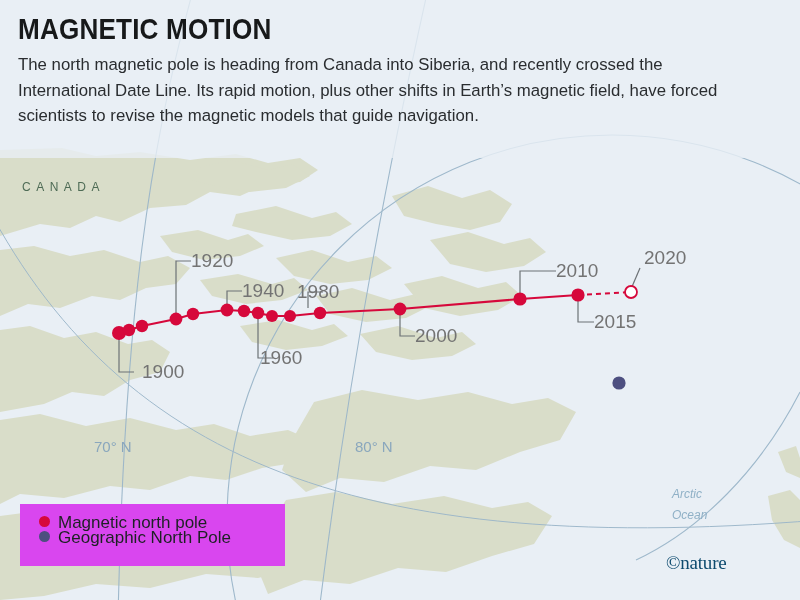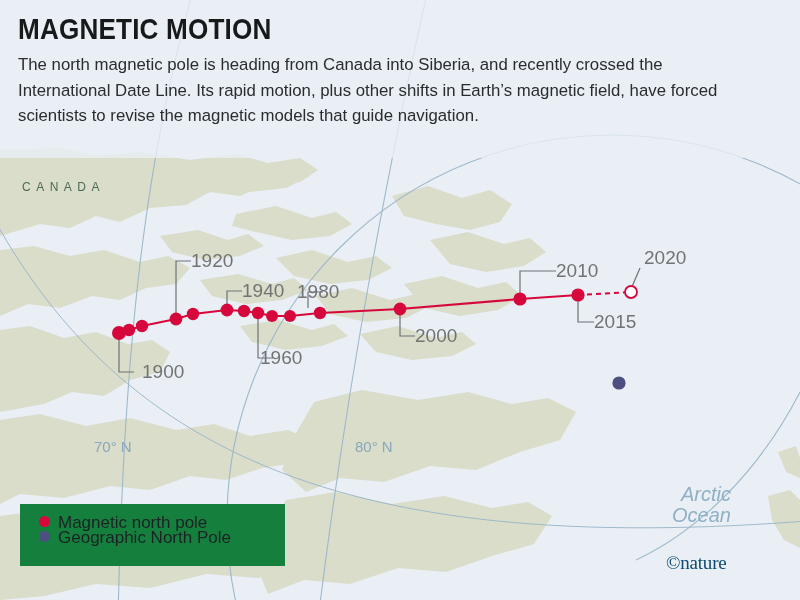--- a/index.html
+++ b/index.html
@@ -27,32 +27,32 @@
   .place{position:absolute;color:#4e6b55;font-size:12px;font-weight:400;
          letter-spacing:5.5px;white-space:nowrap;}
   .place.canada{left:22px;top:180px;}
   .place.greenland{left:355px;top:546px;}
 
   .latlabel{position:absolute;color:#8aa7bd;font-size:15px;white-space:nowrap;}
   .latlabel.l70{left:94px;top:438px;}
   .latlabel.l80{left:355px;top:438px;}
 
   .ocean{position:absolute;left:672px;top:484px;color:#8fb0c6;
-         font-size:20px;font-style:italic;line-height:21px;text-align:right;}
+         font-size:12px;font-style:italic;line-height:21px;text-align:left;}
 
   .wordmark{position:absolute;left:666px;top:552px;
             font-family:"Liberation Serif",serif;font-size:19px;color:#0c4a6e;
             letter-spacing:-0.2px;}
 
   
   .ylabel{position:absolute;font-size:19px;color:#737373;white-space:nowrap;}
 
   
   .legend{position:absolute;left:20px;top:504px;width:265px;height:62px;
-          background:#15803d;}
+          background:#d946ef;}
   .legend-row{position:absolute;left:19px;font-size:17px;color:#1d2124;
               white-space:nowrap;height:22px;line-height:22px;}
   .legend-row.r1{top:8px;}
   .legend-row.r2{top:23px;}
   .swatch{display:inline-block;width:11px;height:11px;border-radius:50%;
           margin-right:8px;vertical-align:1px;}
 </style>
 </head>
 <body>
 

